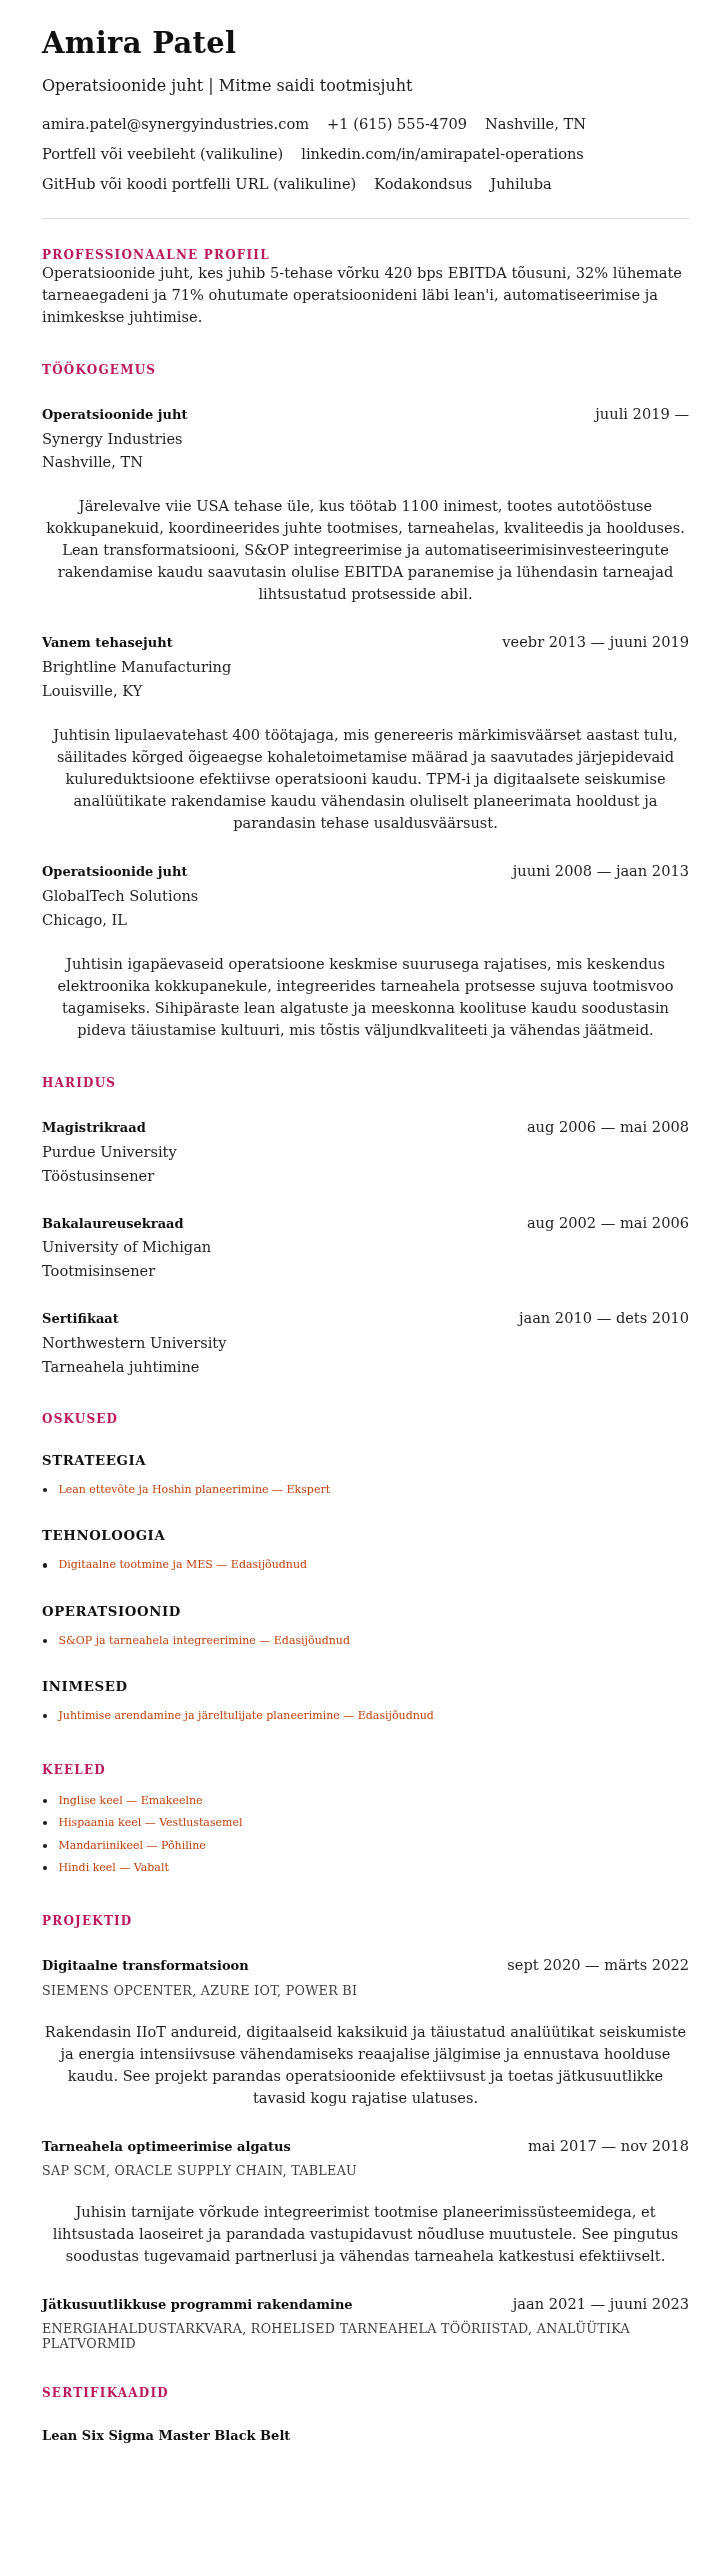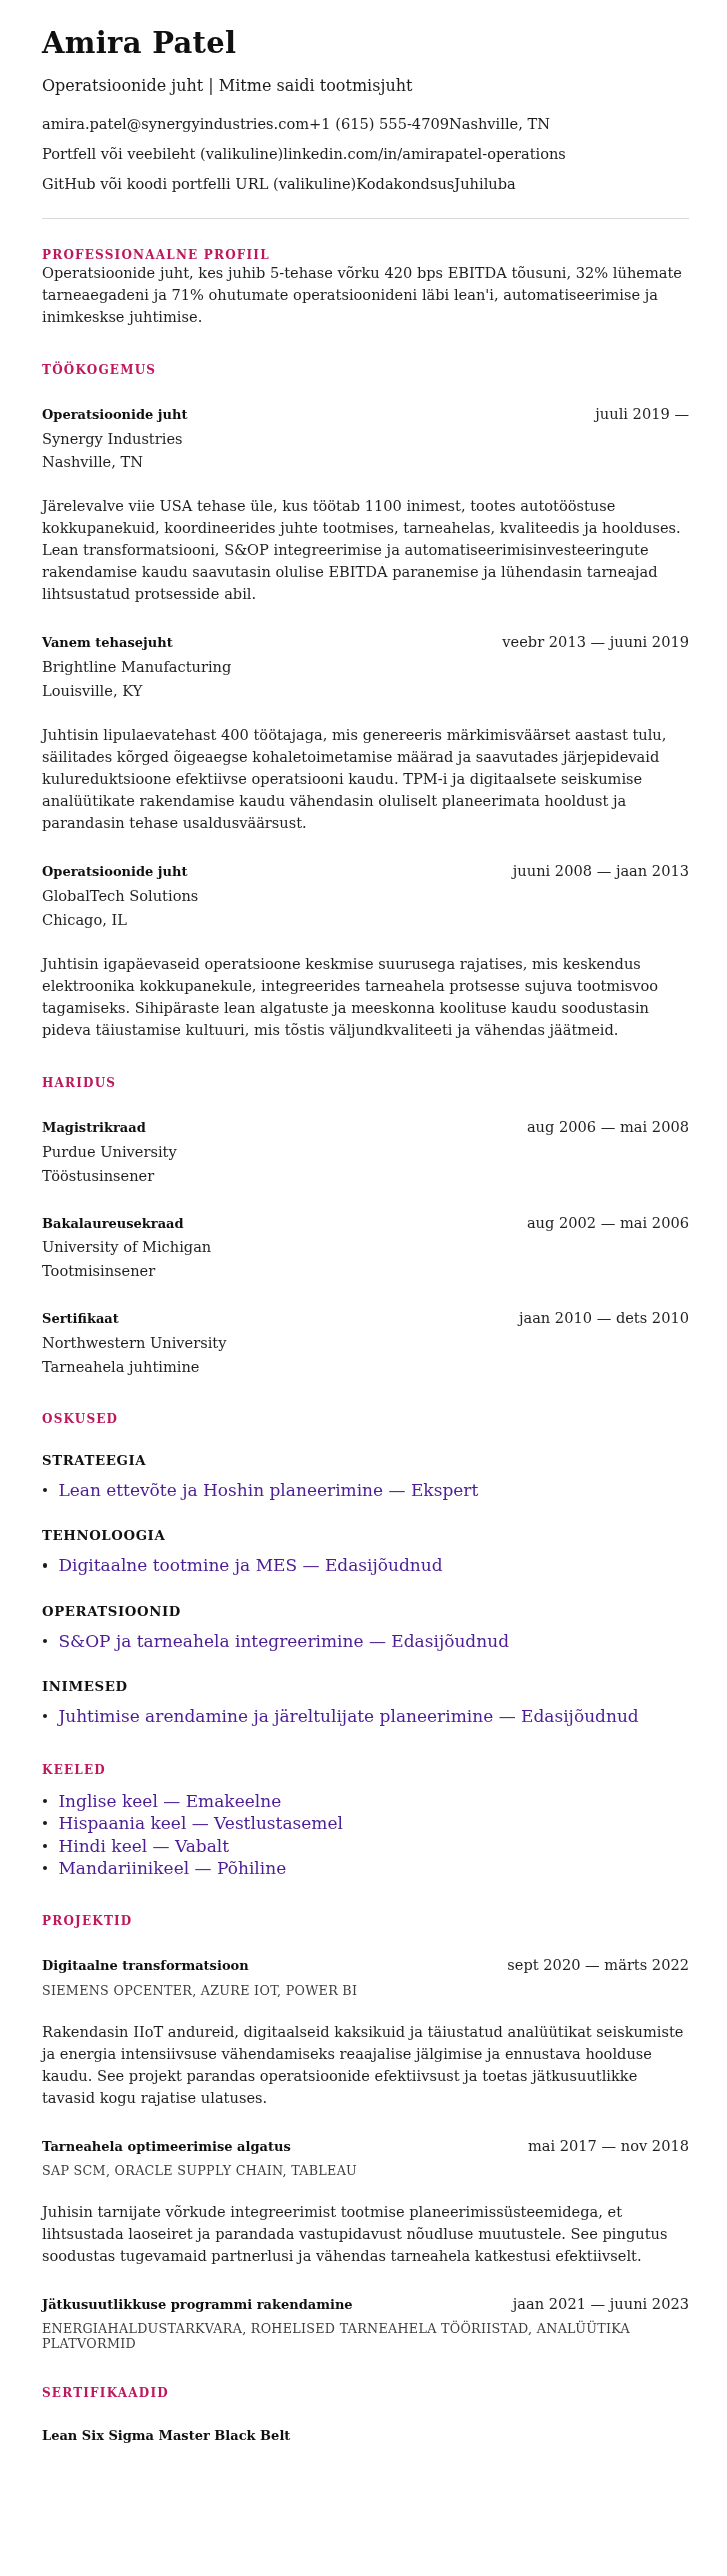--- a/index.html
+++ b/index.html
@@ -24,20 +24,21 @@
     letter-spacing:0.3px;
   }
   .subtitle {
     margin-top:16px;
     font-size:16px;
     color:#1c1c1c;
     line-height:1.2;
   }
   .contact-row {
     display:flex;
+    gap:18px;
     margin-top:12px;
     font-size:14.6px;
     line-height:1.25;
     color:#1c1c1c;
   }
   .contact-row.first { margin-top:19.4px; }
   .divider {
     border:none;
     border-top:1.2px solid #d9d9d9;
     margin-top:24px;
@@ -72,40 +73,40 @@
   }
   .date {
     font-size:14.6px;
     font-weight:400;
     color:#1f1f1f;
     white-space:nowrap;
     padding-left:14.6px;
   }
   .line { margin-top:7.3px; font-size:14.6px; line-height:1.3; color:#1f1f1f; }
   .line.second { margin-top:4.9px; }
-  .entry .para { margin-top:23px; }
+  .entry .para { margin-top:23px;text-align:center; }
   .skill-cat {
     margin-top:27px;
     font-size:13.3px;
     font-weight:700;
     letter-spacing:0.6px;
     color:#111;
     text-transform:uppercase;
   }
   ul.bullets {
     list-style:none;
     margin-top:11px;
   }
   ul.bullets.loose { margin-top:13.3px; }
   ul.bullets li {
     position:relative;
     padding-left:16.4px;
-    font-size:17px;
+    font-size:11px;
     line-height:22.4px;
-    color:#4c1d95;
+    color:#c2410c;
   }
   ul.bullets li::before {
     content:"";
     position:absolute;
     left:0.6px;
     top:9px;
     width:4.2px;
     height:4.2px;
     border-radius:50%;
     background:#1b1b1b;
@@ -226,22 +227,22 @@
 
   <h3 class="skill-cat">Inimesed</h3>
   <ul class="bullets">
     <li>Juhtimise arendamine ja järeltulijate planeerimine — Edasijõudnud</li>
   </ul>
 
   <h2 class="section-heading">Keeled</h2>
   <ul class="bullets loose">
     <li>Inglise keel — Emakeelne</li>
     <li>Hispaania keel — Vestlustasemel</li>
+    <li>Mandariinikeel — Põhiline</li>
     <li>Hindi keel — Vabalt</li>
-    <li>Mandariinikeel — Põhiline</li>
   </ul>
 
   <h2 class="section-heading">Projektid</h2>
 
   <div class="entry">
     <div class="entry-head">
       <h3 class="item-title">Digitaalne transformatsioon</h3>
       <span class="date">sept 2020 — märts 2022</span>
     </div>
     <div class="tools">Siemens Opcenter, Azure IoT, Power BI</div>

